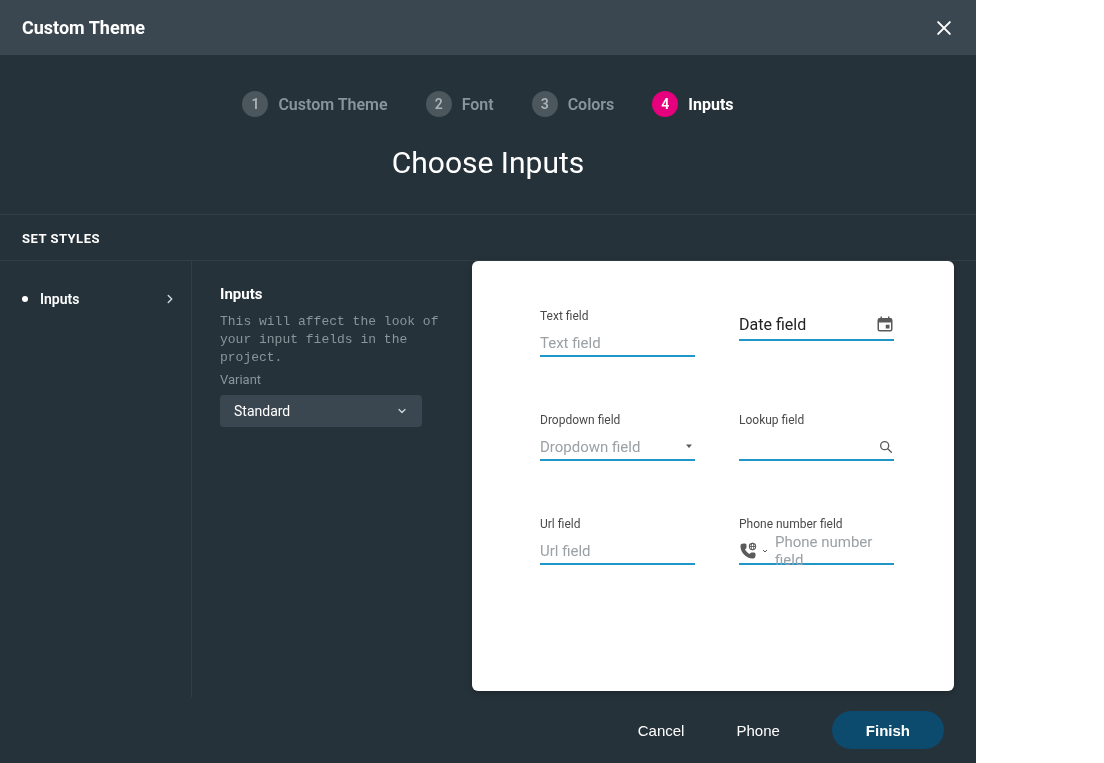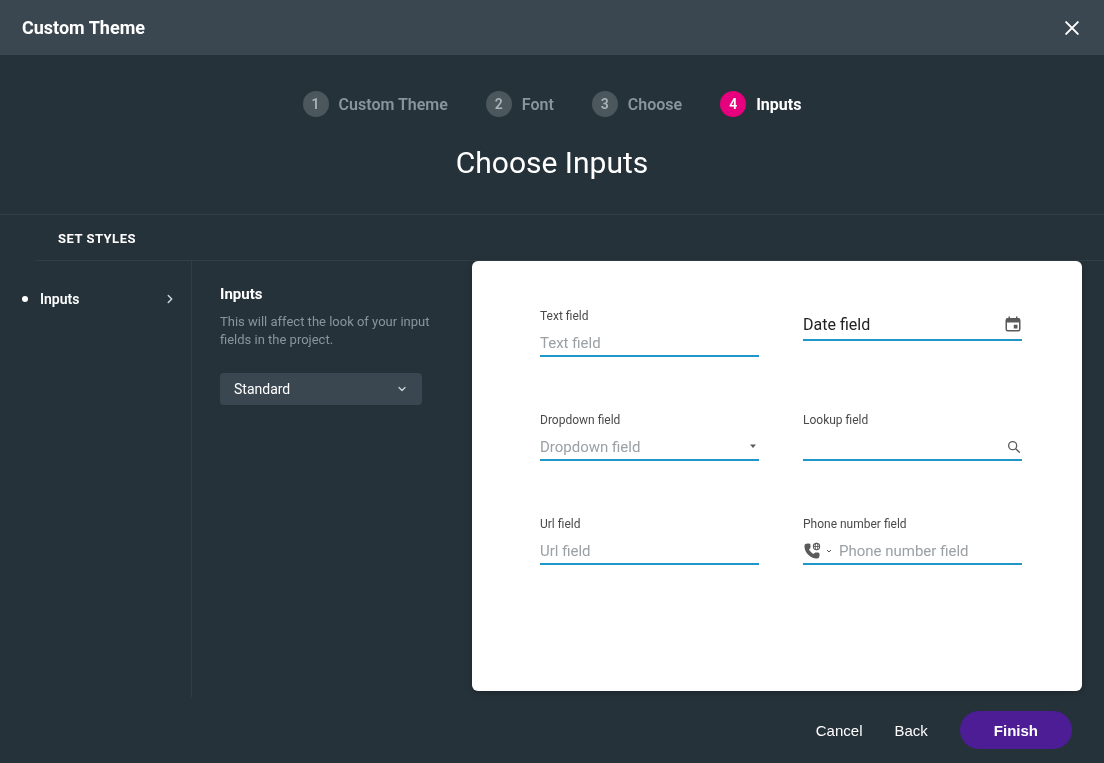--- a/index.html
+++ b/index.html
@@ -6,21 +6,21 @@
   body {
     font-family: -apple-system, BlinkMacSystemFont, "Segoe UI", Roboto, "Helvetica Neue", Arial, sans-serif;
     background: #fff;
     width: 1104px;
     height: 763px;
     overflow: hidden;
   }
   .modal {
     position: absolute;
     top: 0; left: 0;
-    width: 1104px;
+    width: 976px;
     height: 763px;
     background: #26323a;
     display: flex;
     flex-direction: column;
   }
   .modal-header {
     background: #3a4750;
     height: 55px;
     display: flex;
     align-items: center;
@@ -90,21 +90,20 @@
     font-weight: 400;
   }
 
   .section-bar {
     color: #fff;
     font-size: 13px;
     font-weight: 700;
     letter-spacing: 0.5px;
     padding: 16px 22px 14px 22px;
     border-bottom: 1px solid #323e46;
-    margin-left: 36px;
   }
 
   .body {
     flex: 1;
     display: flex;
     min-height: 0;
   }
   .sidebar {
     width: 192px;
     border-right: 1px solid #323e46;
@@ -139,21 +138,22 @@
   .config-title {
     color: #fff;
     font-size: 15px;
     font-weight: 700;
     margin-bottom: 10px;
   }
   .config-desc {
     color: #8a949b;
     font-size: 13px;
     line-height: 1.4;
-    margin-bottom: 24px;
+    margin-bottom: 4px;
+    font-family: Liberation Mono, monospace;
   }
   .config-label {
     color: #8a949b;
     font-size: 13px;
     margin-bottom: 8px;
   }
   .select {
     background: #3a4750;
     border-radius: 4px;
     color: #fff;
@@ -225,32 +225,32 @@
   }
   .phone-prefix svg { width: 18px; height: 18px; }
   .dd-caret { color: #5a5a5a; }
   .dd-caret svg { width: 12px; height: 12px; }
 
   .footer {
     height: 66px;
     display: flex;
     align-items: center;
     justify-content: flex-end;
-    gap: 32px;
+    gap: 52px;
     padding-right: 32px;
   }
   .btn-text {
     color: #fff;
     font-size: 15px;
     cursor: pointer;
     background: none;
     border: none;
   }
   .btn-primary {
-    background: #4c1d95;
+    background: #0c4a6e;
     color: #fff;
     border: none;
     border-radius: 20px;
     height: 38px;
     padding: 0 34px;
     font-size: 15px;
     font-weight: 600;
     cursor: pointer;
   }
 </style>
@@ -273,21 +273,21 @@
       <div class="step">
         <div class="step-circle">1</div>
         <div class="step-label">Custom Theme</div>
       </div>
       <div class="step">
         <div class="step-circle">2</div>
         <div class="step-label">Font</div>
       </div>
       <div class="step">
         <div class="step-circle">3</div>
-        <div class="step-label">Choose</div>
+        <div class="step-label">Colors</div>
       </div>
       <div class="step active">
         <div class="step-circle">4</div>
         <div class="step-label">Inputs</div>
       </div>
     </div>
     <div class="stepper-heading">Choose Inputs</div>
   </div>
 
   <div class="section-bar">SET STYLES</div>
@@ -302,20 +302,21 @@
         </div>
         <svg class="chev" viewBox="0 0 24 24">
             <path fill="none" stroke="currentColor" stroke-width="2.5" stroke-linecap="round" stroke-linejoin="round" d="M9 6 L15 12 L9 18"></path>
           </svg>
       </div>
     </div>
 
     <div class="config">
       <div class="config-title">Inputs</div>
       <div class="config-desc">This will affect the look of your input fields in the project.</div>
+      <div class="config-label">Variant</div>
       <div class="select">
         <span>Standard</span>
         <svg viewBox="0 0 24 24">
             <path fill="none" stroke="currentColor" stroke-width="2.5" stroke-linecap="round" stroke-linejoin="round" d="M6 9 L12 15 L18 9"></path>
           </svg>
       </div>
     </div>
 
     <div class="preview-wrap">
       <div class="preview">
@@ -394,17 +395,17 @@
           </div>
 
         </div>
       </div>
     </div>
 
   </div>
 
   <div class="footer">
     <button class="btn-text">Cancel</button>
-    <button class="btn-text">Back</button>
+    <button class="btn-text">Phone</button>
     <button class="btn-primary">Finish</button>
   </div>
 
 </div>
 
 </body></html>

